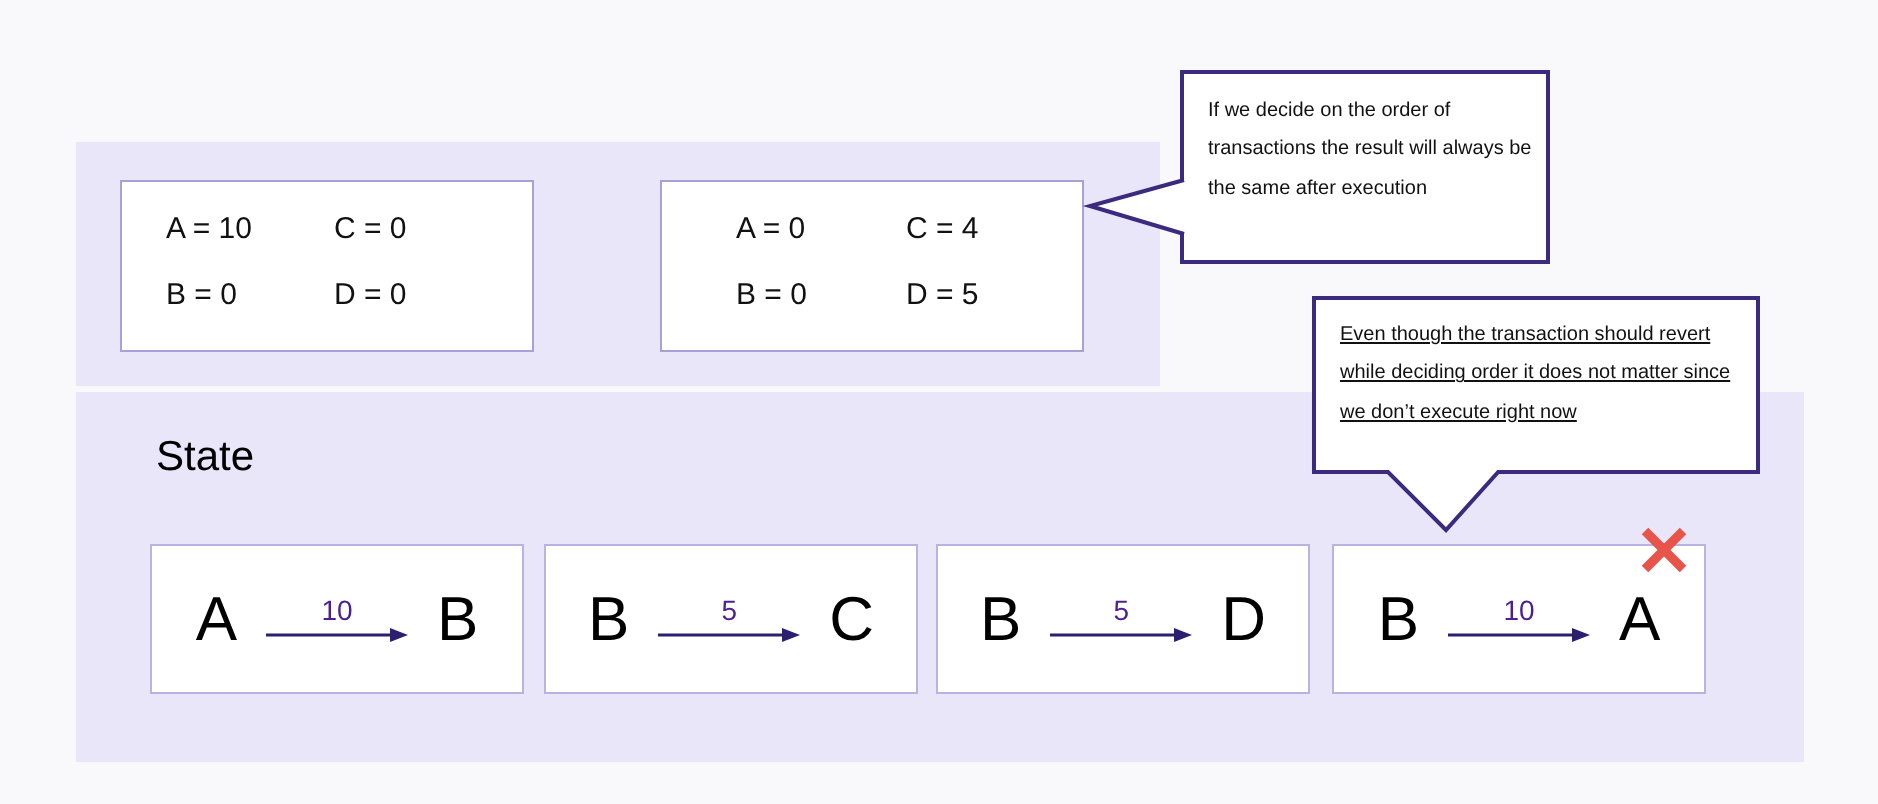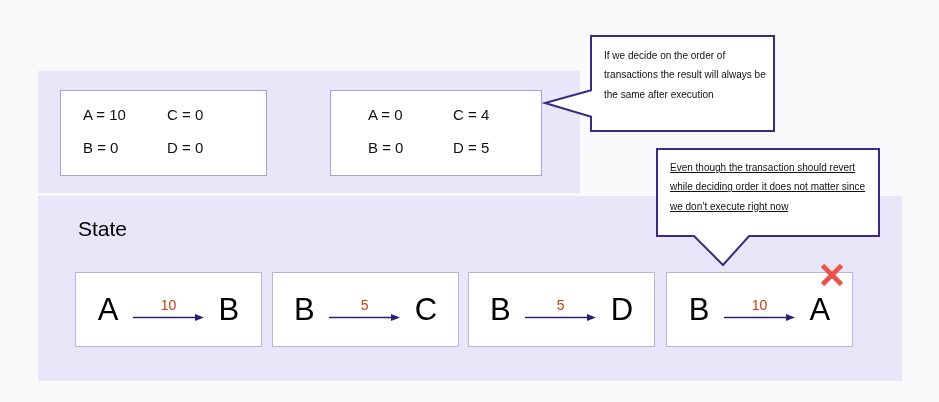--- a/index.html
+++ b/index.html
@@ -75,21 +75,21 @@
     justify-content:center;
     gap:13px;
     height:100%;
   }
   .tx-letter { font-size:31px; color:#000; }
   .tx-arrow-stack {
     display:flex;
     flex-direction:column;
     align-items:center;
   }
-  .tx-amount { font-size:14px; line-height:14px; margin-bottom:1px; color:#c2410c; }
+  .tx-amount { font-size:14px; line-height:14px; margin-bottom:1px; color:#4c1d95; }
 
   #reject-x {
     position:absolute;
     left:819px; top:262px;
     z-index:7;
   }
 </style>
 </head>
 <body>
 

